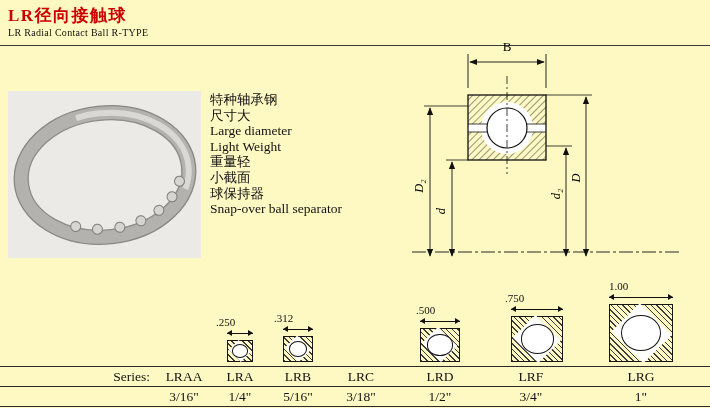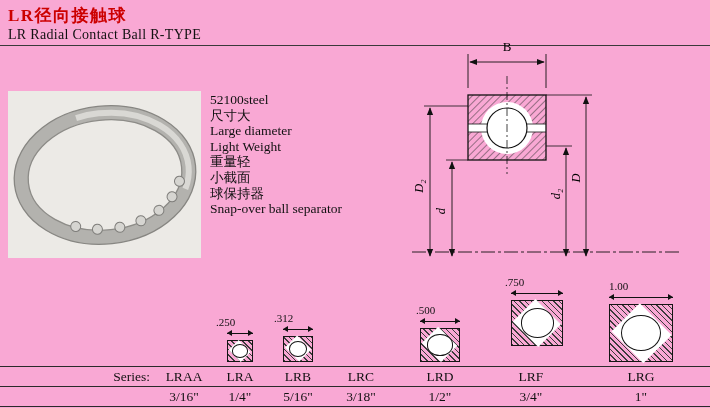--- a/index.html
+++ b/index.html
@@ -1,25 +1,25 @@
 <!DOCTYPE html>
 <html><head>
 <meta charset="utf-8">
 <title>LR Radial Contact Ball R-TYPE</title>
 <style>
   html,body { margin:0; padding:0; background:#ffffff; }
   .page {
-    position:relative; width:710px; height:408px; background:#f9a8d4; overflow:hidden;
+    position:relative; width:710px; height:408px; background:#fef9c3; overflow:hidden;
     font-family:"Liberation Serif","DejaVu Serif",serif; color:#111;
   }
   .title {
     position:absolute; left:8px; top:4px; font-size:17px; font-weight:bold;
     color:#cc0000; letter-spacing:1.5px;
   }
-  .subtitle { position:absolute; left:8px; top:27px; font-size:14px; color:#111; letter-spacing:0.3px; }
+  .subtitle { position:absolute; left:8px; top:27px; font-size:10px; color:#111; letter-spacing:0.3px; }
   .hrule { position:absolute; left:0; top:45px; width:710px; height:0; border-top:1.5px solid #3a3a3a; }
 
   .photo { position:absolute; left:8px; top:91px; width:193px; height:167px; }
 
   .features { position:absolute; left:210px; top:92px; font-size:13.5px; line-height:15.6px; white-space:nowrap; }
 
   .drawing { position:absolute; left:390px; top:36px; width:300px; height:242px; }
 
   
   .sizecol { position:absolute; text-align:left; }
@@ -67,21 +67,21 @@
           <circle cx="127.9" cy="133.3" r="5" fill="#d6d5d1" stroke="#7e7d7a" stroke-width="1"></circle>
           <circle cx="106.3" cy="137.6" r="5" fill="#d6d5d1" stroke="#7e7d7a" stroke-width="1"></circle>
           <circle cx="83.8" cy="137.2" r="5" fill="#d6d5d1" stroke="#7e7d7a" stroke-width="1"></circle>
           <circle cx="62.5" cy="132.1" r="5" fill="#d6d5d1" stroke="#7e7d7a" stroke-width="1"></circle>
         </g>
       </g>
     </svg>
   </div>
 
   <div class="features">
-    <div>52100steel</div>
+    <div>特种轴承钢</div>
     <div>尺寸大</div>
     <div>Large diameter</div>
     <div>Light Weight</div>
     <div>重量轻</div>
     <div>小截面</div>
     <div>球保持器</div>
     <div>Snap-over ball separator</div>
   </div>
 
   <div class="drawing">
@@ -177,21 +177,21 @@
           <span class="al"></span>
           <span class="ln"></span>
           <span class="ar"></span>
         </div>
       <div class="sq" style="width:40px;height:34px">
           <span class="dia"></span>
           <span class="ball"></span>
         </div>
     </div>
   </div>
-  <div class="sizecol" style="left:505px; top:276px; width:64px">
+  <div class="sizecol" style="left:505px; top:292px; width:64px">
     <div class="dimlabel">.750</div>
     <div class="inner" style="width:52px">
       <div class="dim">
           <span class="al"></span>
           <span class="ln"></span>
           <span class="ar"></span>
         </div>
       <div class="sq" style="width:52px;height:46px">
           <span class="dia"></span>
           <span class="ball"></span>

